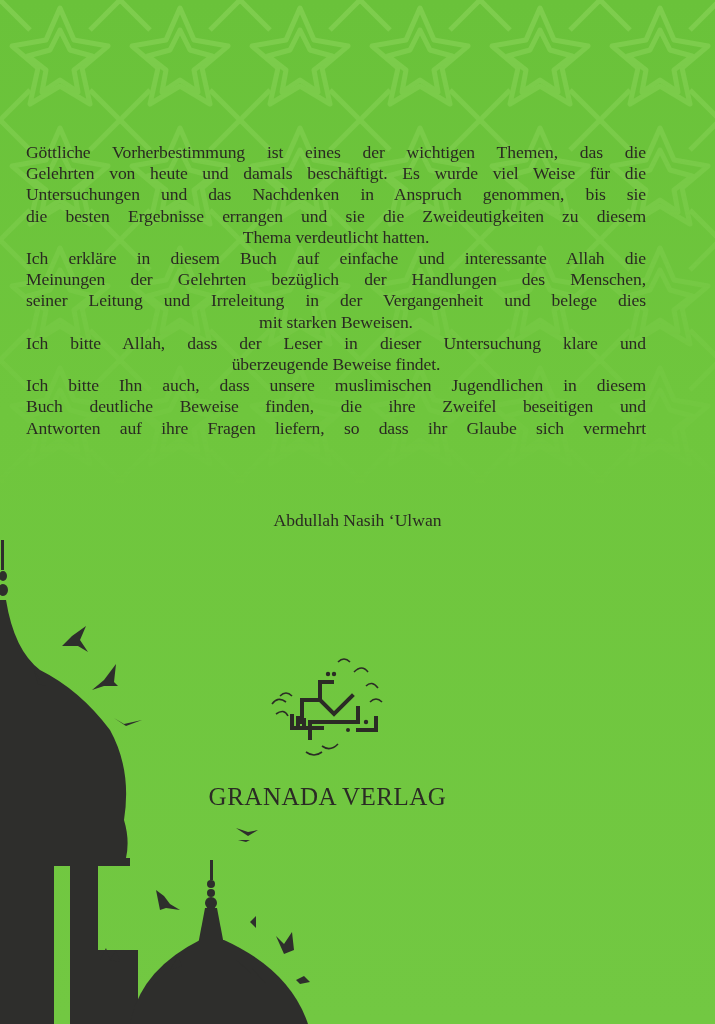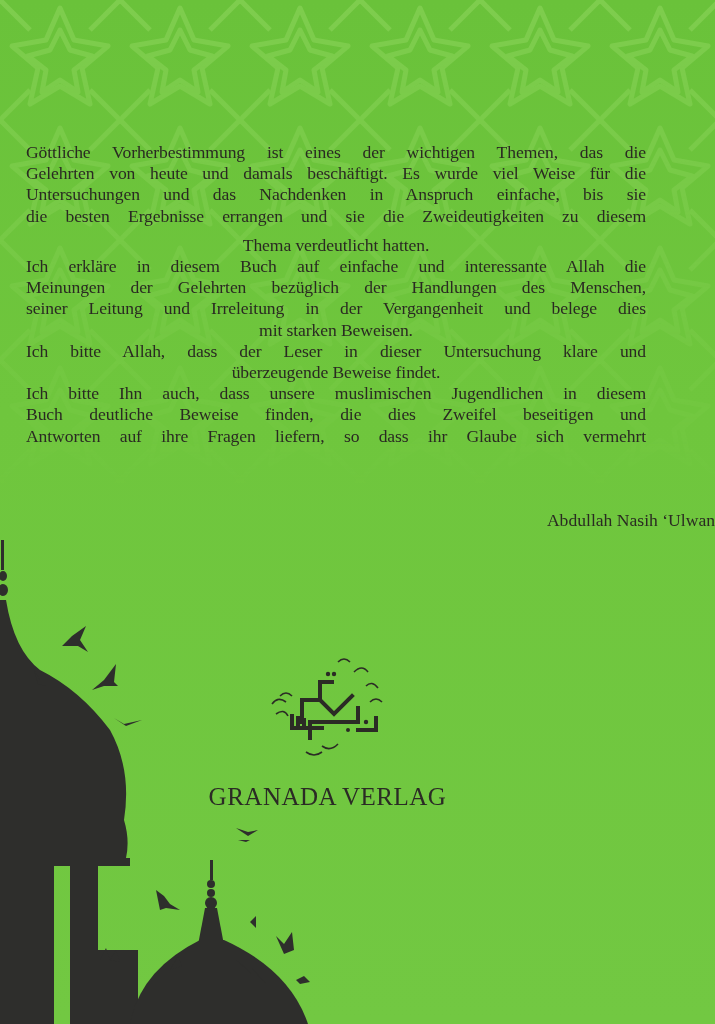--- a/index.html
+++ b/index.html
@@ -10,21 +10,21 @@
     }
     .cover { position: absolute; inset: 0; background: linear-gradient(180deg, #6ac23a 0%, #6fc63d 40%, #72c842 100%); }
     .pattern { position: absolute; left: 0; top: 0; width: 715px; height: 500px; opacity: 0.55; }
     .blurb {
       position: absolute; left: 26px; top: 142px; width: 620px;
       color: #2a2a22; font-family: "Liberation Serif", serif;
       font-size: 17.6px; line-height: 21.2px; letter-spacing: -0.1px;
     }
     .blurb p { margin: 0; text-align: justify; text-align-last: center; }
     .author {
-      position: absolute; left: 0; width: 715px; top: 510px; text-align: right;
+      position: absolute; left: 0; width: 715px; top: 510px; text-align: center;
       font-family: "Liberation Serif", serif; font-size: 17.6px; color: #2a2a22;
     }
     .logo { position: absolute; left: 262px; top: 652px; width: 130px; height: 112px; }
     .publisher {
       position: absolute; left: 0; width: 655px; top: 783px; text-align: center;
       font-family: "Liberation Serif", serif; font-size: 25px; letter-spacing: 0.5px;
       color: #2b2b25;
     }
     .silhouette { position: absolute; left: 0; top: 540px; width: 320px; height: 484px; }
   </style>
@@ -54,37 +54,37 @@
           <rect width="715" height="500" fill="url(#fade)"></rect>
         </mask>
     </defs>
     <rect width="715" height="500" fill="url(#star)" mask="url(#fm)"></rect>
   </svg>
 
   <div class="blurb">
     <p>
       <span style="display: block; text-align: justify; text-align-last: justify;">Göttliche Vorherbestimmung ist eines der wichtigen Themen, das die</span>
       <span style="display: block; text-align: justify; text-align-last: justify;">Gelehrten von heute und damals beschäftigt. Es wurde viel Weise für die</span>
-      <span style="display: block; text-align: justify; text-align-last: justify;">Untersuchungen und das Nachdenken in Anspruch einfache, bis sie</span>
+      <span style="display: block; text-align: justify; text-align-last: justify;">Untersuchungen und das Nachdenken in Anspruch genommen, bis sie</span>
       <span style="display: block; text-align: justify; text-align-last: justify;">die besten Ergebnisse errangen und sie die Zweideutigkeiten zu diesem</span>
-      <span style="display: block; text-align: center; margin-top: 8px;">Thema verdeutlicht hatten.</span>
+      <span style="display: block; text-align: center;">Thema verdeutlicht hatten.</span>
     </p>
     <p>
       <span style="display: block; text-align: justify; text-align-last: justify;">Ich erkläre in diesem Buch auf einfache und interessante Allah die</span>
       <span style="display: block; text-align: justify; text-align-last: justify;">Meinungen der Gelehrten bezüglich der Handlungen des Menschen,</span>
       <span style="display: block; text-align: justify; text-align-last: justify;">seiner Leitung und Irreleitung in der Vergangenheit und  belege dies</span>
       <span style="display: block; ">mit starken Beweisen.</span>
     </p>
     <p>
       <span style="display: block; text-align: justify; text-align-last: justify;">Ich bitte Allah, dass der Leser in dieser Untersuchung klare und</span>
       <span style="display: block; text-align: center;">überzeugende Beweise findet.</span>
     </p>
     <p>
       <span style="display: block; text-align: justify; text-align-last: justify;">Ich bitte Ihn auch, dass unsere muslimischen Jugendlichen in diesem</span>
-      <span style="display: block; text-align: justify; text-align-last: justify;">Buch deutliche Beweise finden, die dies Zweifel beseitigen und</span>
+      <span style="display: block; text-align: justify; text-align-last: justify;">Buch deutliche Beweise finden, die ihre Zweifel beseitigen und</span>
       <span style="display: block; text-align: justify; text-align-last: justify;">Antworten auf ihre Fragen liefern, so dass ihr Glaube sich vermehrt</span>
     </p>
   </div>
 
   <div class="author">Abdullah Nasih ‘Ulwan</div>
 
   <svg class="logo" viewBox="0 0 130 112">
     <g fill="none" stroke="#2b2b25" stroke-width="4" stroke-linecap="square">
       <path d="M40,70 L40,48 L58,48 L58,30 L70,30"></path>
       <path d="M58,48 L72,62 L90,44"></path>

